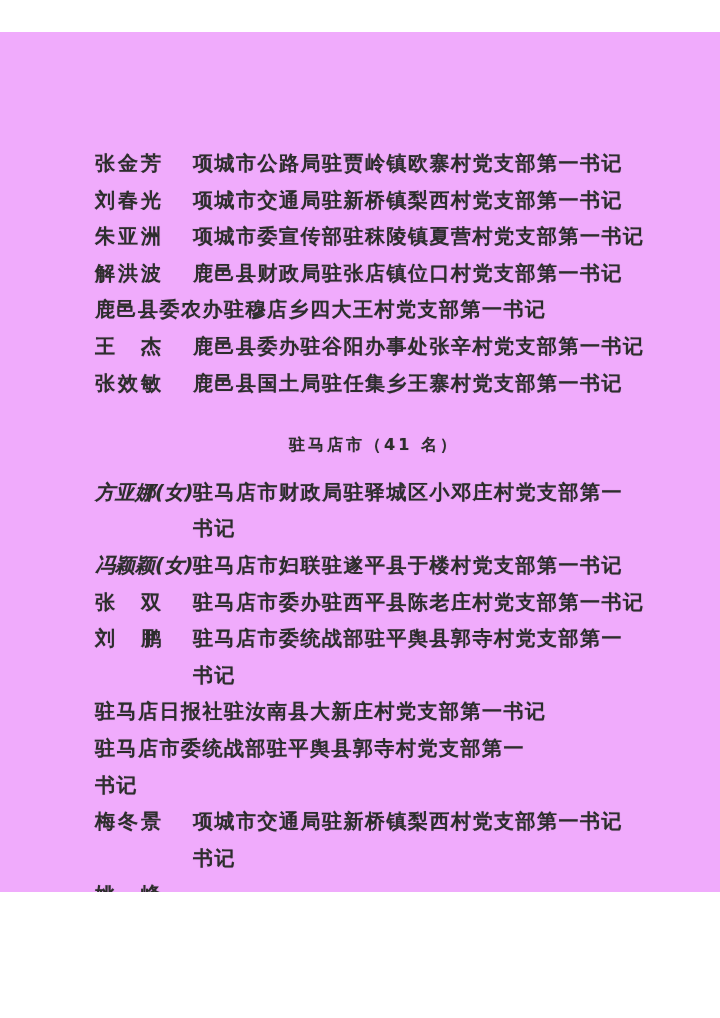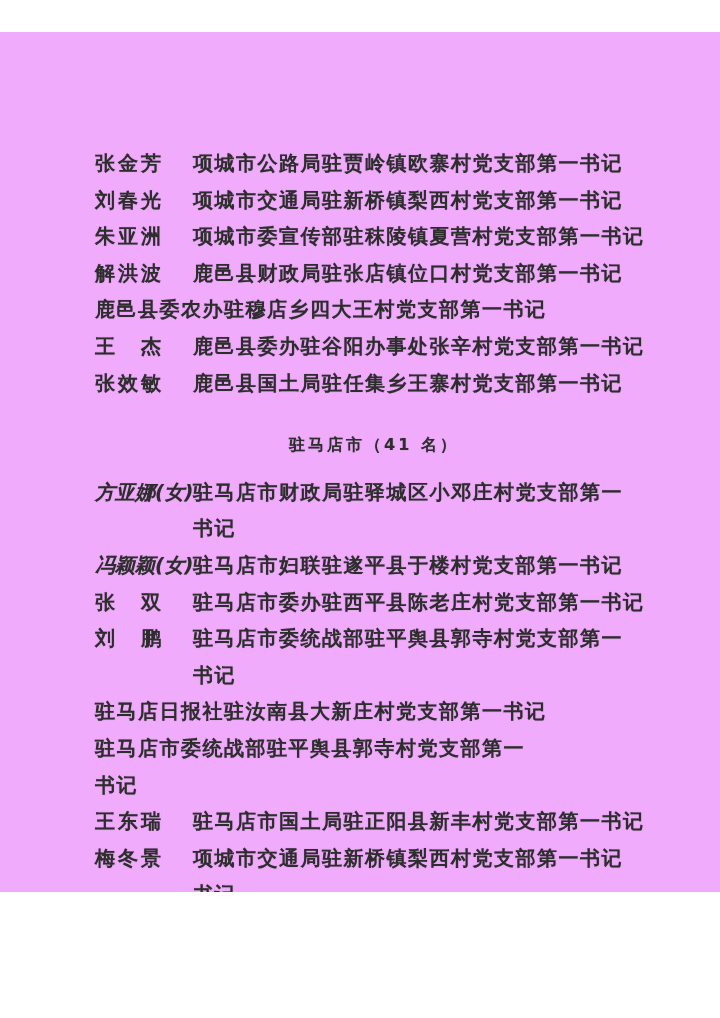--- a/index.html
+++ b/index.html
@@ -119,24 +119,20 @@
 书记</span>
       </div>
       <div class="row">
         <span class="desc">驻马店日报社驻汝南县大新庄村党支部第一书记</span>
       </div>
       <div class="row">
         <span class="desc">驻马店市委统战部驻平舆县郭寺村党支部第一
 书记</span>
       </div>
       <div class="row">
-        <span class="name">王东瑞</span>
-        <span class="desc">驻马店市国土局驻正阳县新丰村党支部第一书记</span>
-      </div>
-      <div class="row">
         <span class="name">梅冬景</span>
         <span class="desc">项城市交通局驻新桥镇梨西村党支部第一书记
 书记</span>
       </div>
       <div class="row">
         <span class="name">姚　峰</span>
       </div>
     </div>
   <div class="footer">—  28  —</div>
 </div>

